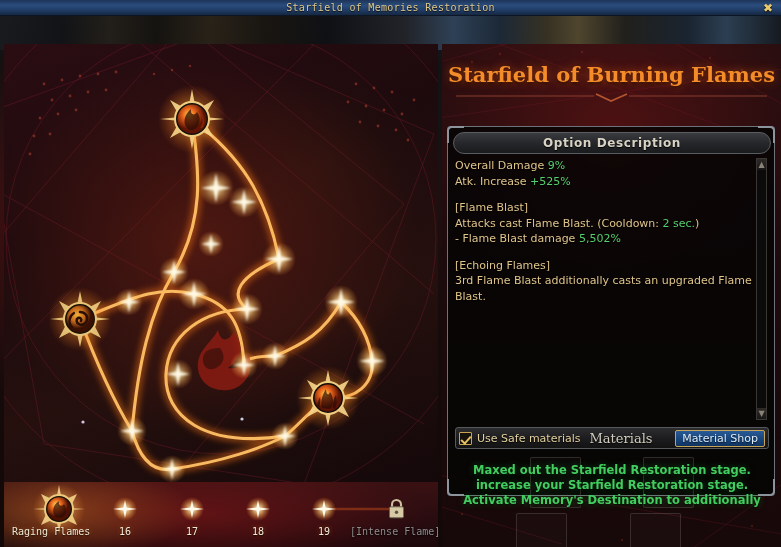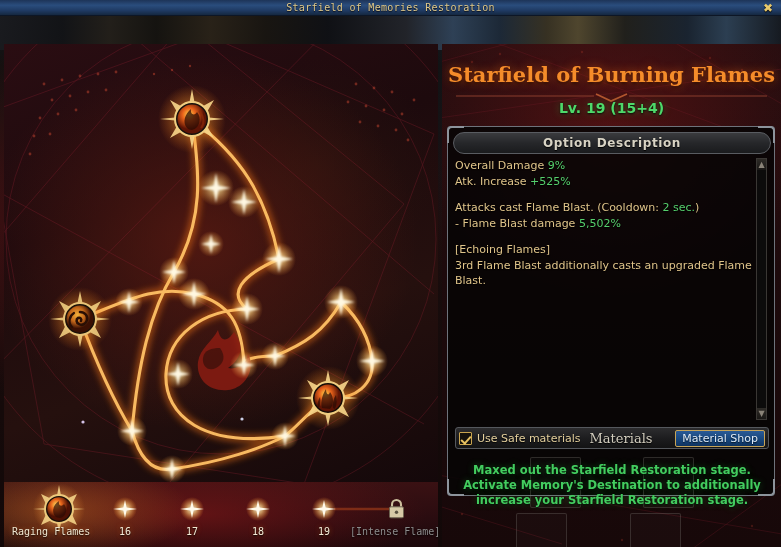--- a/index.html
+++ b/index.html
@@ -600,36 +600,36 @@
             <circle cx="180" cy="496" r="1.2"></circle>
         </g>
       </svg>
 
       <div class="skill-title">Starfield of Burning Flames</div>
       <svg class="title-rule" width="311" height="10" viewBox="0 0 311 10">
         <line x1="0" y1="4" x2="138" y2="4" stroke="#8a3d2c" stroke-width="1"></line>
         <line x1="173" y1="4" x2="311" y2="4" stroke="#8a3d2c" stroke-width="1"></line>
         <path d="M140,2 L155,9 L171,2" stroke="#b4562f" stroke-width="1.6" fill="none"></path>
       </svg>
-      <div class="skill-level">Lv. 19 (15+4)</div>
 
       <div class="optbox">
         <span class="corner tl"></span>
         <span class="corner tr"></span>
         <span class="corner bl"></span>
         <span class="corner br"></span>
 
         <div class="opt-header">
           <span>Option Description</span>
         </div>
 
         <div class="opt-body" id="opt-body">
             <div><span>Overall Damage </span><span class="hl">9%</span></div>
             <div><span>Atk. Increase </span><span class="hl">+525%</span></div>
             <span class="blank"></span>
+            <div><span>[Flame Blast]</span></div>
             <div><span>Attacks cast Flame Blast. (Cooldown: </span><span class="hl">2 sec.</span><span>)</span></div>
             <div><span>- Flame Blast damage </span><span class="hl">5,502%</span></div>
             <span class="blank"></span>
             <div><span>[Echoing Flames]</span></div>
             <div><span>3rd Flame Blast additionally casts an upgraded Flame Blast.</span></div>
           </div>
 
         <div class="scrollbar">
           <div class="sb-arrow up">▲</div>
           <div class="sb-arrow down">▼</div>
@@ -644,21 +644,21 @@
 
         <div class="slots">
           <div class="slot" style="left:82px;  top:2px;"></div>
           <div class="slot" style="left:195px; top:2px;"></div>
           <div class="slot" style="left:68px;  top:58px;"></div>
           <div class="slot" style="left:182px; top:58px;"></div>
         </div>
 
         <div class="maxmsg">
           <div>Maxed out the Starfield Restoration stage.</div>
+          <div>increase your Starfield Restoration stage.</div>
           <div>Activate Memory's Destination to additionally</div>
-          <div>increase your Starfield Restoration stage.</div>
         </div>
       </div>
 
       <div class="restore-btn">Starfield Restoration</div>
     </div>
   </div>
 </div>
 
 </body></html>

